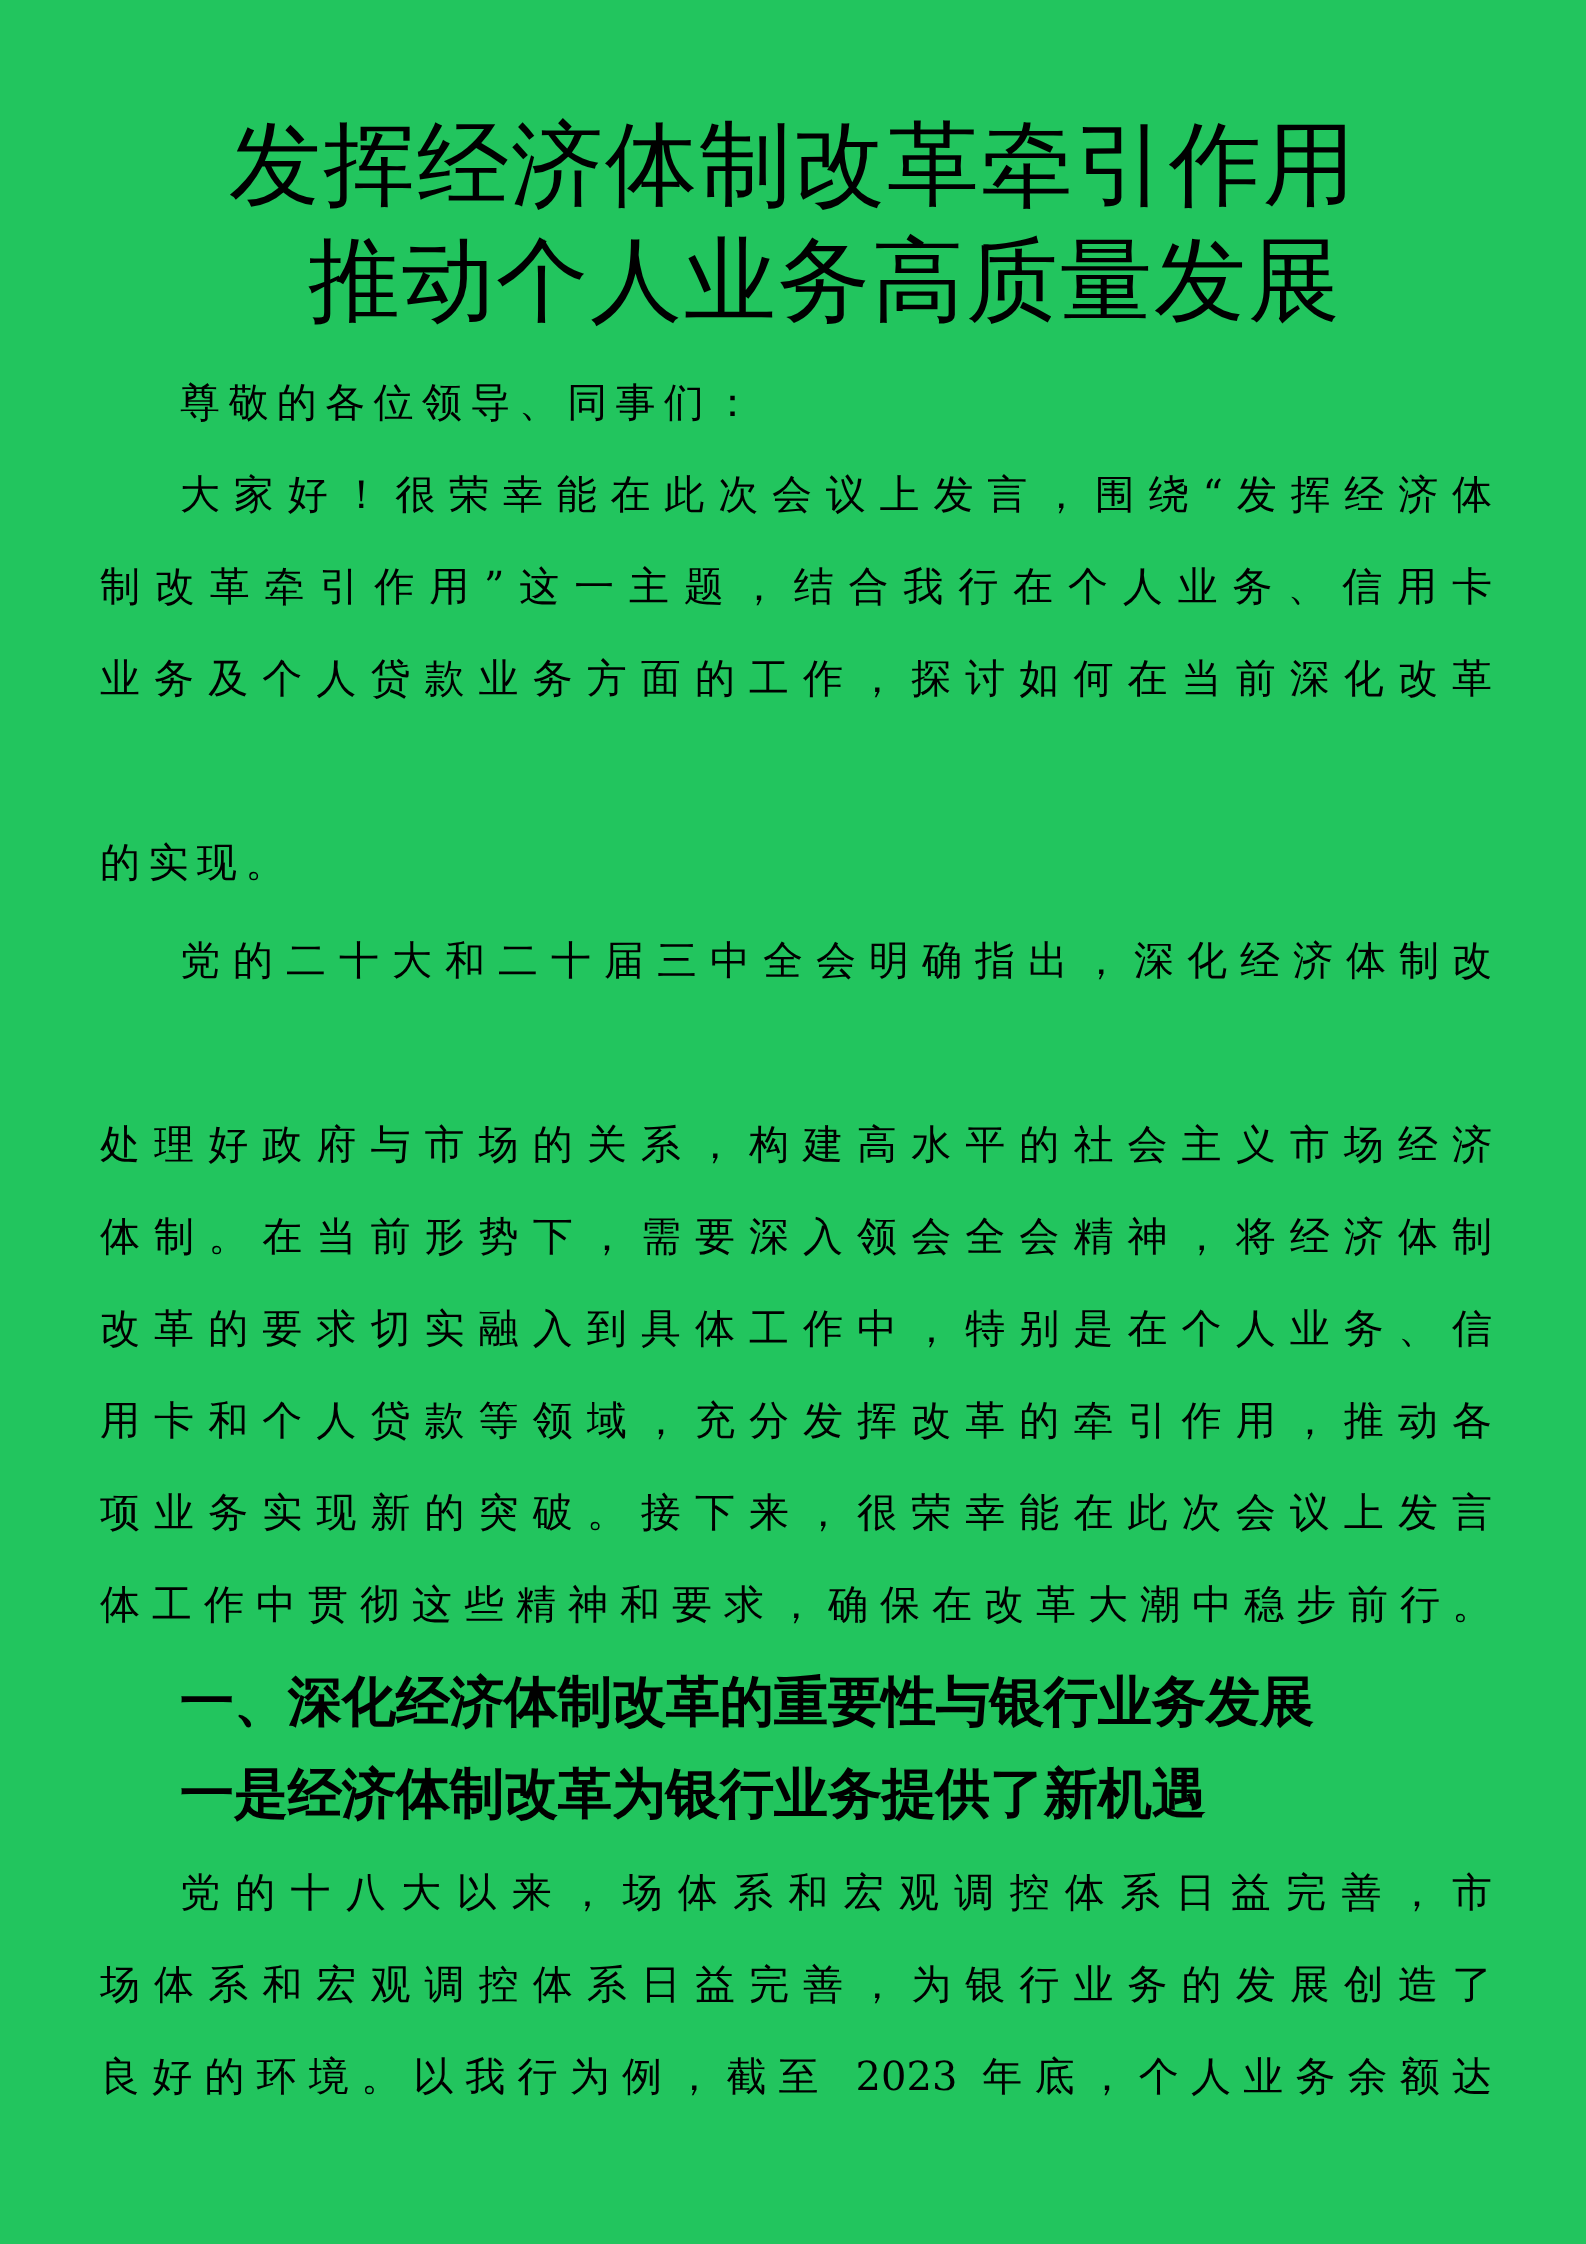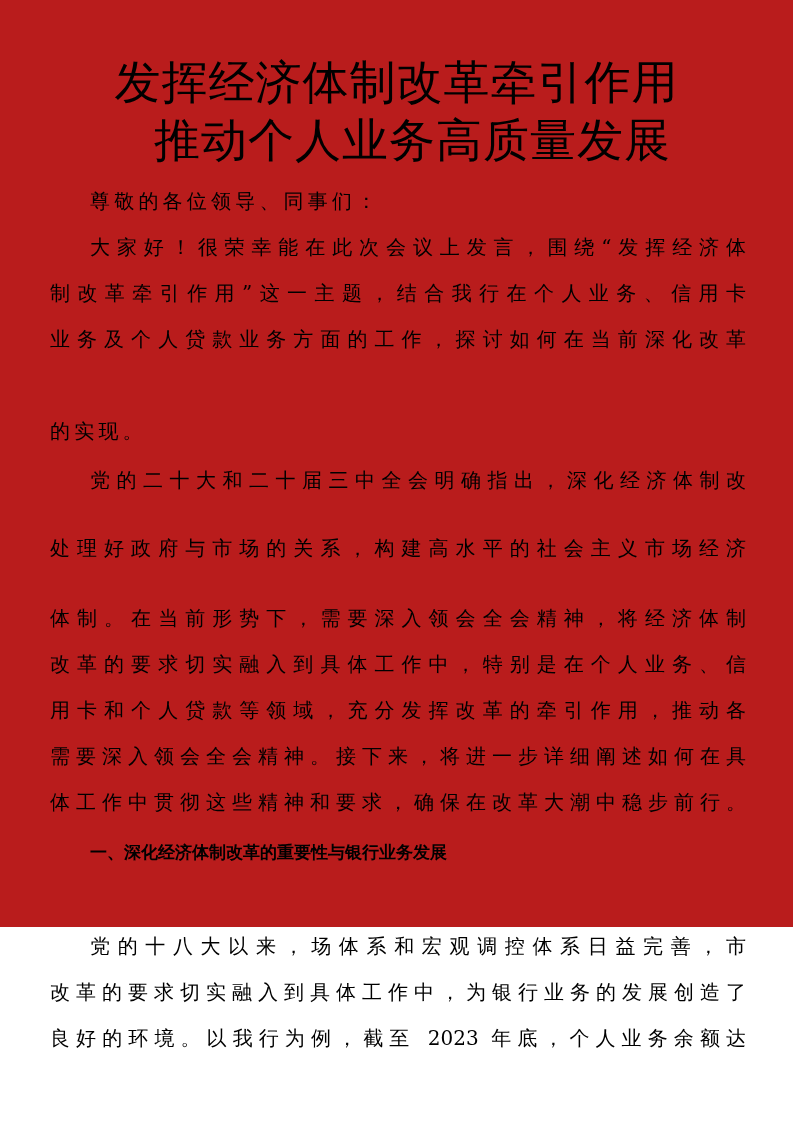--- a/index.html
+++ b/index.html
@@ -1,58 +1,59 @@
 <!DOCTYPE html>
 <html><head>
   <meta charset="utf-8">
   <style>
     html, body { margin: 0; padding: 0; background: #ffffff; }
     body { width: 793px; height: 1122px; overflow: hidden; position: relative; }
-    .page { position: absolute; left: 0; top: 0; width: 793px; height: 927px; background: #b91c1c; }
+    .page { position: absolute; left: 0; top: 0; width: 793px; height: 1122px; background: #22c55e; }
     .title {
       position: absolute; left: 0; width: 793px; text-align: center;
       font-family: "DejaVu Serif", "Liberation Serif", serif;
       font-size: 46px; color: #000; letter-spacing: 1px; white-space: nowrap;
     }
     .t1 { top: 52px; }
     .t2 { top: 110px; margin-left: 16px; }
     .line {
       position: absolute; left: 50px; width: 700px; white-space: nowrap;
       font-family: "DejaVu Serif", "Liberation Serif", serif;
       font-size: 20px; color: #000; line-height: 30px; letter-spacing: 4.2px;
     }
     .line.justify { text-align: justify; text-align-last: justify; letter-spacing: 0; width: 696px; }
     .indent { left: 90px; }
     .indent.justify { width: 656px; }
     .heading {
       position: absolute; left: 90px; white-space: nowrap;
       font-family: "DejaVu Sans", "Liberation Sans", sans-serif;
-      font-size: 17px; font-weight: bold; color: #000; line-height: 30px;
+      font-size: 27px; font-weight: bold; color: #000; line-height: 30px;
     }
   </style>
 </head>
 <body>
 
 <div class="page">
   <div class="title t1">发挥经济体制改革牵引作用</div>
   <div class="title t2">推动个人业务高质量发展</div>
 
   <div class="line indent" style="top:186px">尊敬的各位领导、同事们：</div>
 
   <div class="line indent justify" style="top:232px">大家好！很荣幸能在此次会议上发言，围绕“发挥经济体</div>
   <div class="line justify" style="top:278px">制改革牵引作用”这一主题，结合我行在个人业务、信用卡</div>
   <div class="line justify" style="top:324px">业务及个人贷款业务方面的工作，探讨如何在当前深化改革</div>
   <div class="line" style="top:416px">的实现。</div>
 
   <div class="line indent justify" style="top:465px">党的二十大和二十届三中全会明确指出，深化经济体制改</div>
-  <div class="line justify" style="top:533px">处理好政府与市场的关系，构建高水平的社会主义市场经济</div>
+  <div class="line justify" style="top:557px">处理好政府与市场的关系，构建高水平的社会主义市场经济</div>
   <div class="line justify" style="top:603px">体制。在当前形势下，需要深入领会全会精神，将经济体制</div>
   <div class="line justify" style="top:649px">改革的要求切实融入到具体工作中，特别是在个人业务、信</div>
   <div class="line justify" style="top:695px">用卡和个人贷款等领域，充分发挥改革的牵引作用，推动各</div>
-  <div class="line justify" style="top:741px">需要深入领会全会精神。接下来，将进一步详细阐述如何在具</div>
+  <div class="line justify" style="top:741px">项业务实现新的突破。接下来，很荣幸能在此次会议上发言</div>
   <div class="line justify" style="top:787px">体工作中贯彻这些精神和要求，确保在改革大潮中稳步前行。</div>
 
   <div class="heading" style="top:837px">一、深化经济体制改革的重要性与银行业务发展</div>
+  <div class="heading" style="top:883px">一是经济体制改革为银行业务提供了新机遇</div>
 
   <div class="line indent justify" style="top:931px">党的十八大以来，场体系和宏观调控体系日益完善，市</div>
-  <div class="line justify" style="top:977px">改革的要求切实融入到具体工作中，为银行业务的发展创造了</div>
+  <div class="line justify" style="top:977px">场体系和宏观调控体系日益完善，为银行业务的发展创造了</div>
   <div class="line justify" style="top:1023px">良好的环境。以我行为例，截至 2023 年底，个人业务余额达</div>
 </div>
 
 </body></html>

